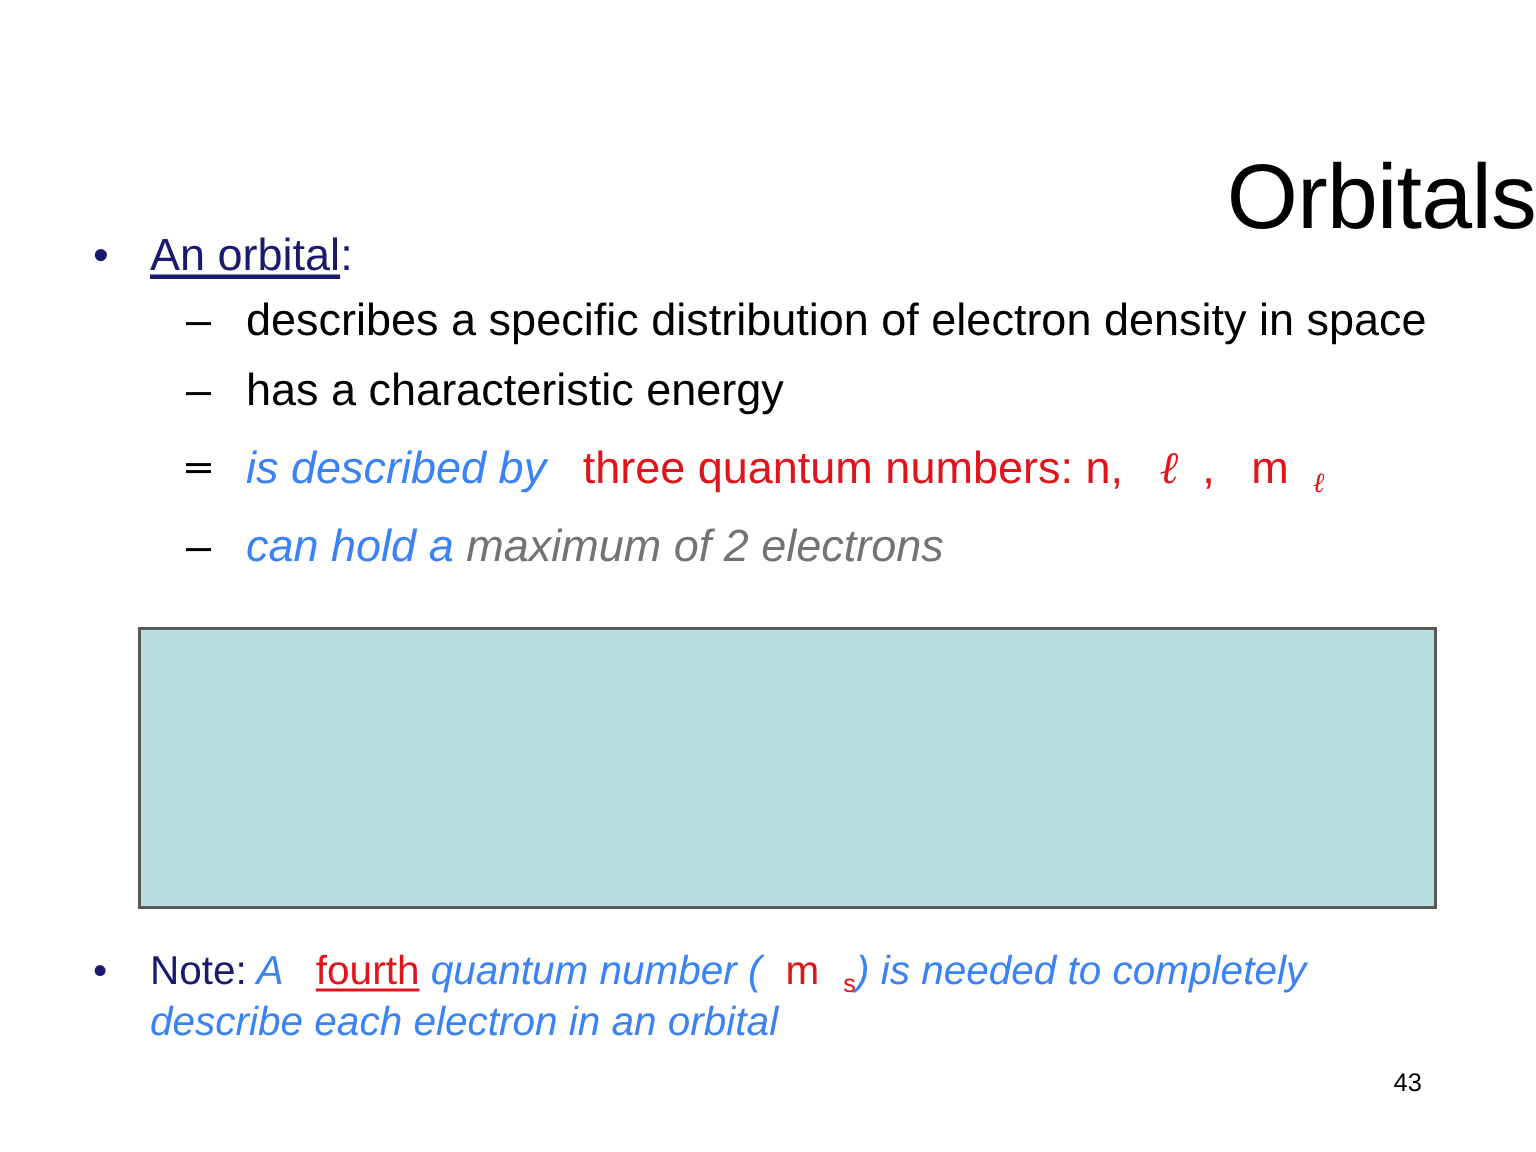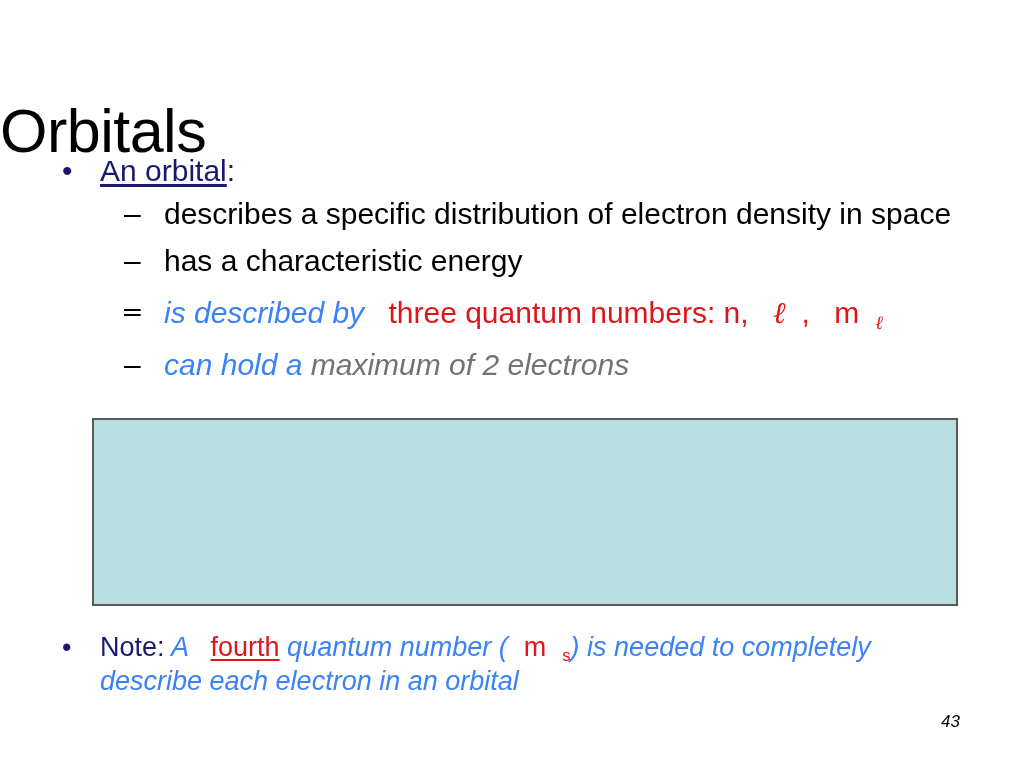--- a/index.html
+++ b/index.html
@@ -21,21 +21,21 @@
     inset: 0;
     background: #ffffff;
   }
 
   
   .slide-title {
     position: absolute;
     top: 58px;
     left: 0;
     width: 1024px;
-    text-align: left;
+    text-align: right;
     font-size: 61px;
     line-height: 1.05;
     font-weight: normal;
     color: #000000;
     letter-spacing: -0.5px;
   }
 
   
   .body-block {
     position: absolute;
@@ -134,25 +134,24 @@
   .note-bullet .dot {
     position: absolute;
     left: 10px;
     top: 0;
     color: #191970;
     font-size: 27px;
   }
 
   .page-number {
     position: absolute;
-    right: 64px;
+    right: 76px;
     bottom: 36px;
     font-size: 17px;
     color: #000000;
-    font-style: italic;
   }
 </style>
 </head>
 <body>
 
 <div class="slide">
 
   <h1 class="slide-title">Orbitals</h1>
 
   <div class="highlight-box"></div>

